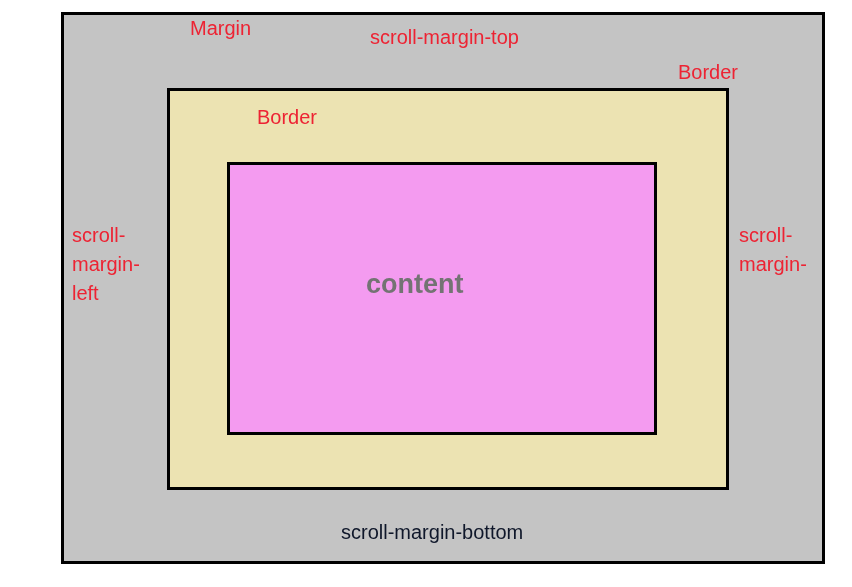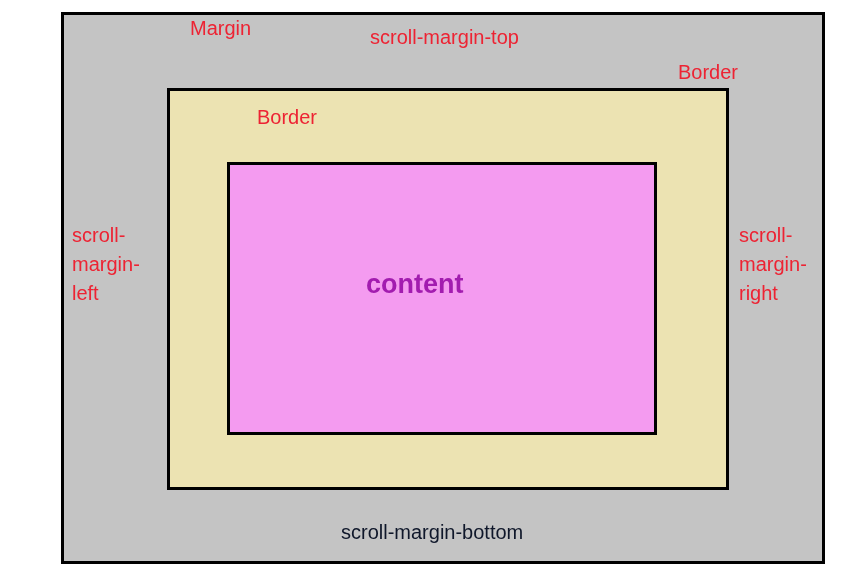--- a/index.html
+++ b/index.html
@@ -65,20 +65,19 @@
 
   <div class="lbl lbl-sml stack" style="color: rgb(237, 35, 51);">
     <span>scroll-</span>
     <span>margin-</span>
     <span>left</span>
   </div>
 
   <div class="lbl lbl-smr stack" style="color: rgb(237, 35, 51);">
     <span>scroll-</span>
     <span>margin-</span>
-    <span>right</span>
   </div>
 
   <div class="lbl lbl-smb" style="color: #0f172a;">scroll-margin-bottom</div>
 
-  <div class="lbl-content" style="color: #a21caf;">content</div>
+  <div class="lbl-content" style="color: #737373;">content</div>
 
 </div>
 
 </body></html>

